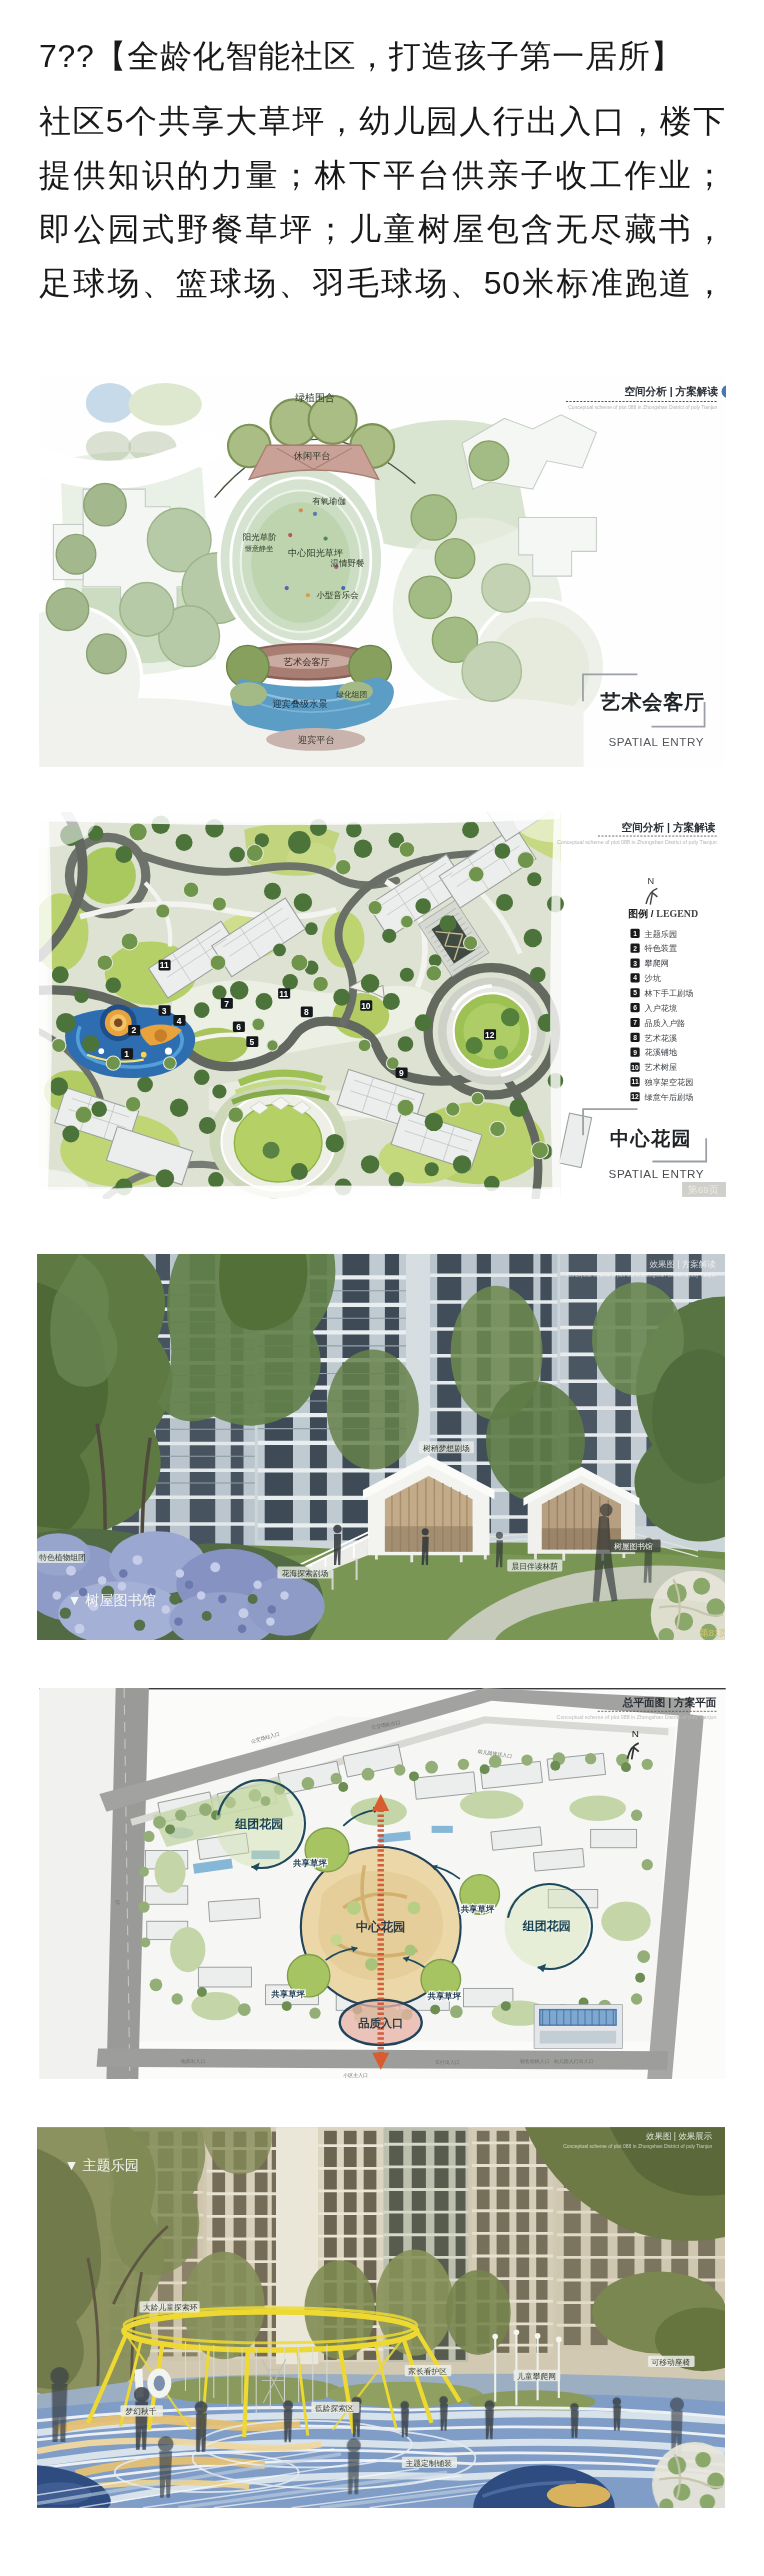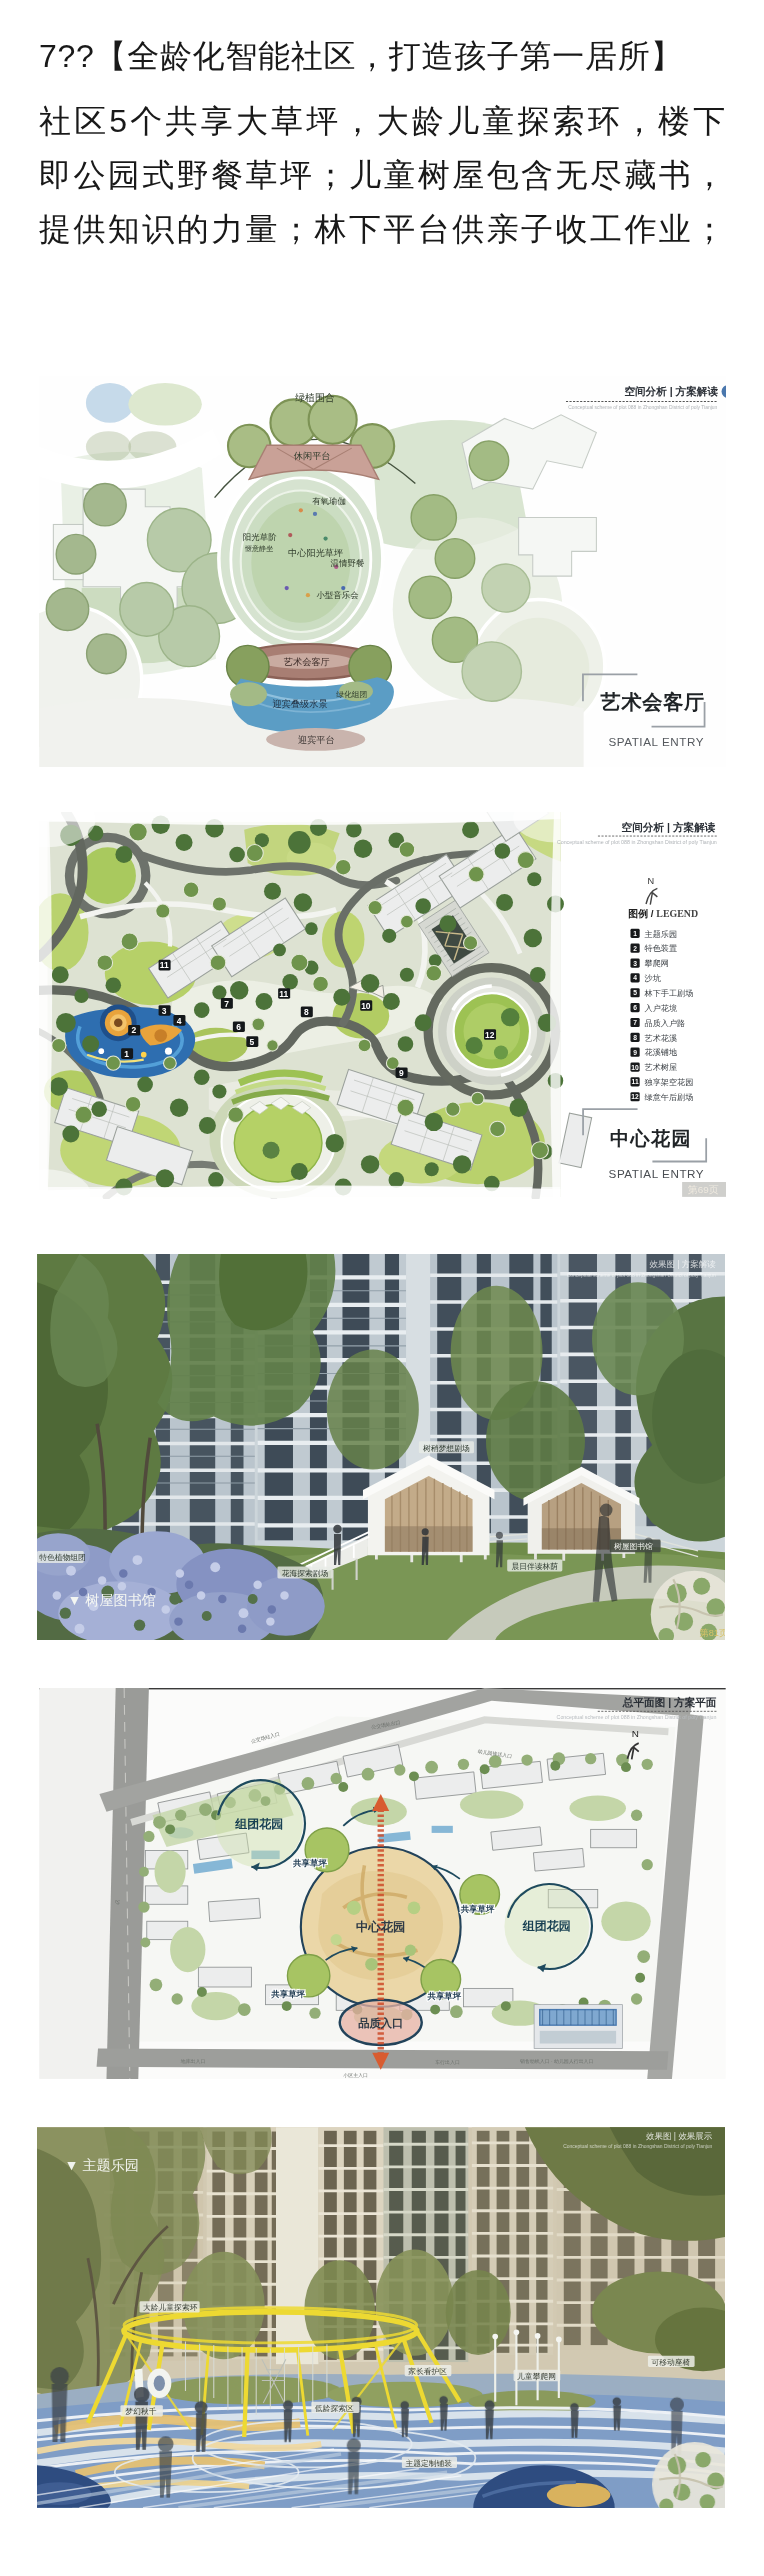--- a/index.html
+++ b/index.html
@@ -9,23 +9,24 @@
   .jline{text-align:justify;text-align-last:justify;}
   svg text{font-family:"Liberation Sans", sans-serif;}
 </style>
 </head>
 <body>
 <div id="page">
 
   <div class="abs" style="left:39px;top:35px;width:693px;font-size:32px;line-height:42px;color:#191919;letter-spacing:0.7px;">7??【全龄化智能社区，打造孩子第一居所】</div>
 
   <div class="abs" style="left:39px;top:94px;width:687px;font-size:32px;line-height:54px;color:#191919;letter-spacing:0.7px;">
-    <div class="jline">社区5个共享大草坪，大龄儿童探索环，楼下</div>
+    <div class="jline">社区5个共享大草坪，幼儿园人行出入口，楼下</div>
+    <div class="jline">提供知识的力量；林下平台供亲子收工作业；</div>
     <div class="jline">即公园式野餐草坪；儿童树屋包含无尽藏书，</div>
-    <div class="jline">提供知识的力量；林下平台供亲子收工作业；</div>
+    <div class="jline">足球场、篮球场、羽毛球场、50米标准跑道，</div>
   </div>
 
   <svg class="abs" style="left:39px;top:376px" width="687" height="391" viewBox="0 0 971 553">
 
     <rect x="0" y="0" width="971" height="558" fill="#fefefe"></rect>
 
     <path d="M30,120 Q140,90 230,130 L250,400 Q140,440 40,410 Z" fill="#e7eee2" opacity="0.9"></path>
 
     <path d="M60,300 L235,300 L240,390 Q150,420 60,395 Z" fill="#ccdcc0"></path>
 

